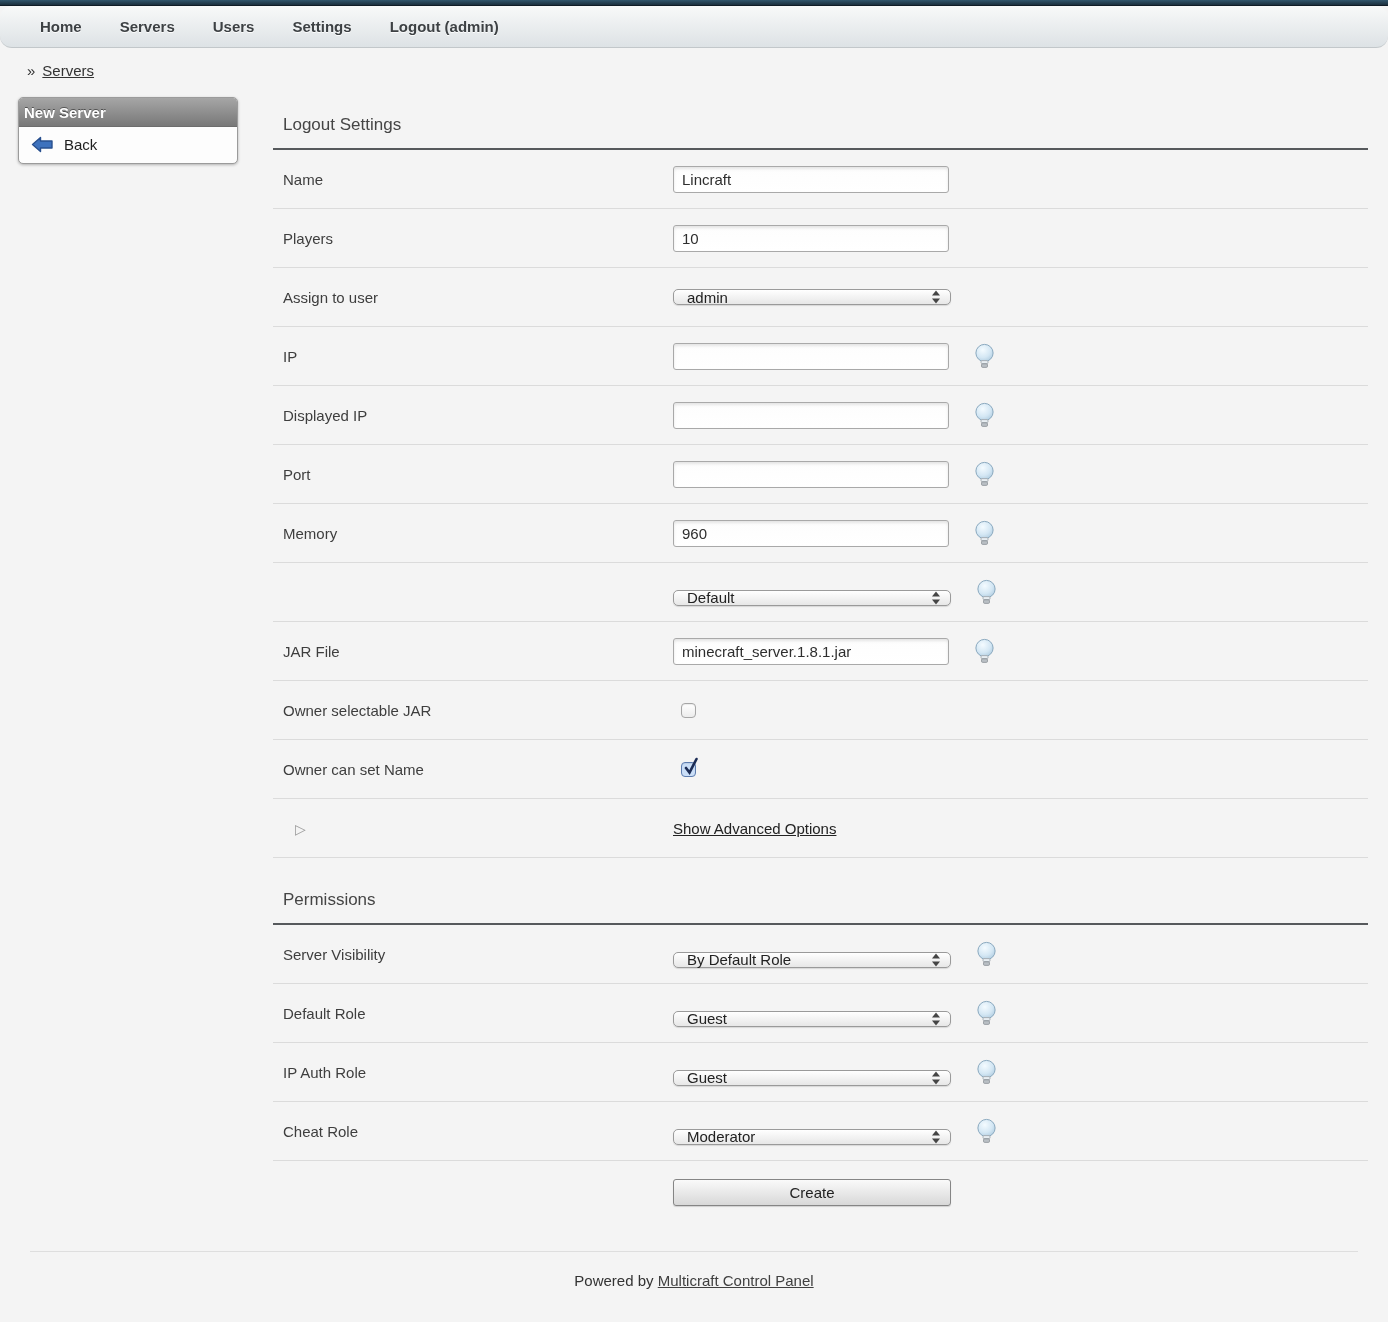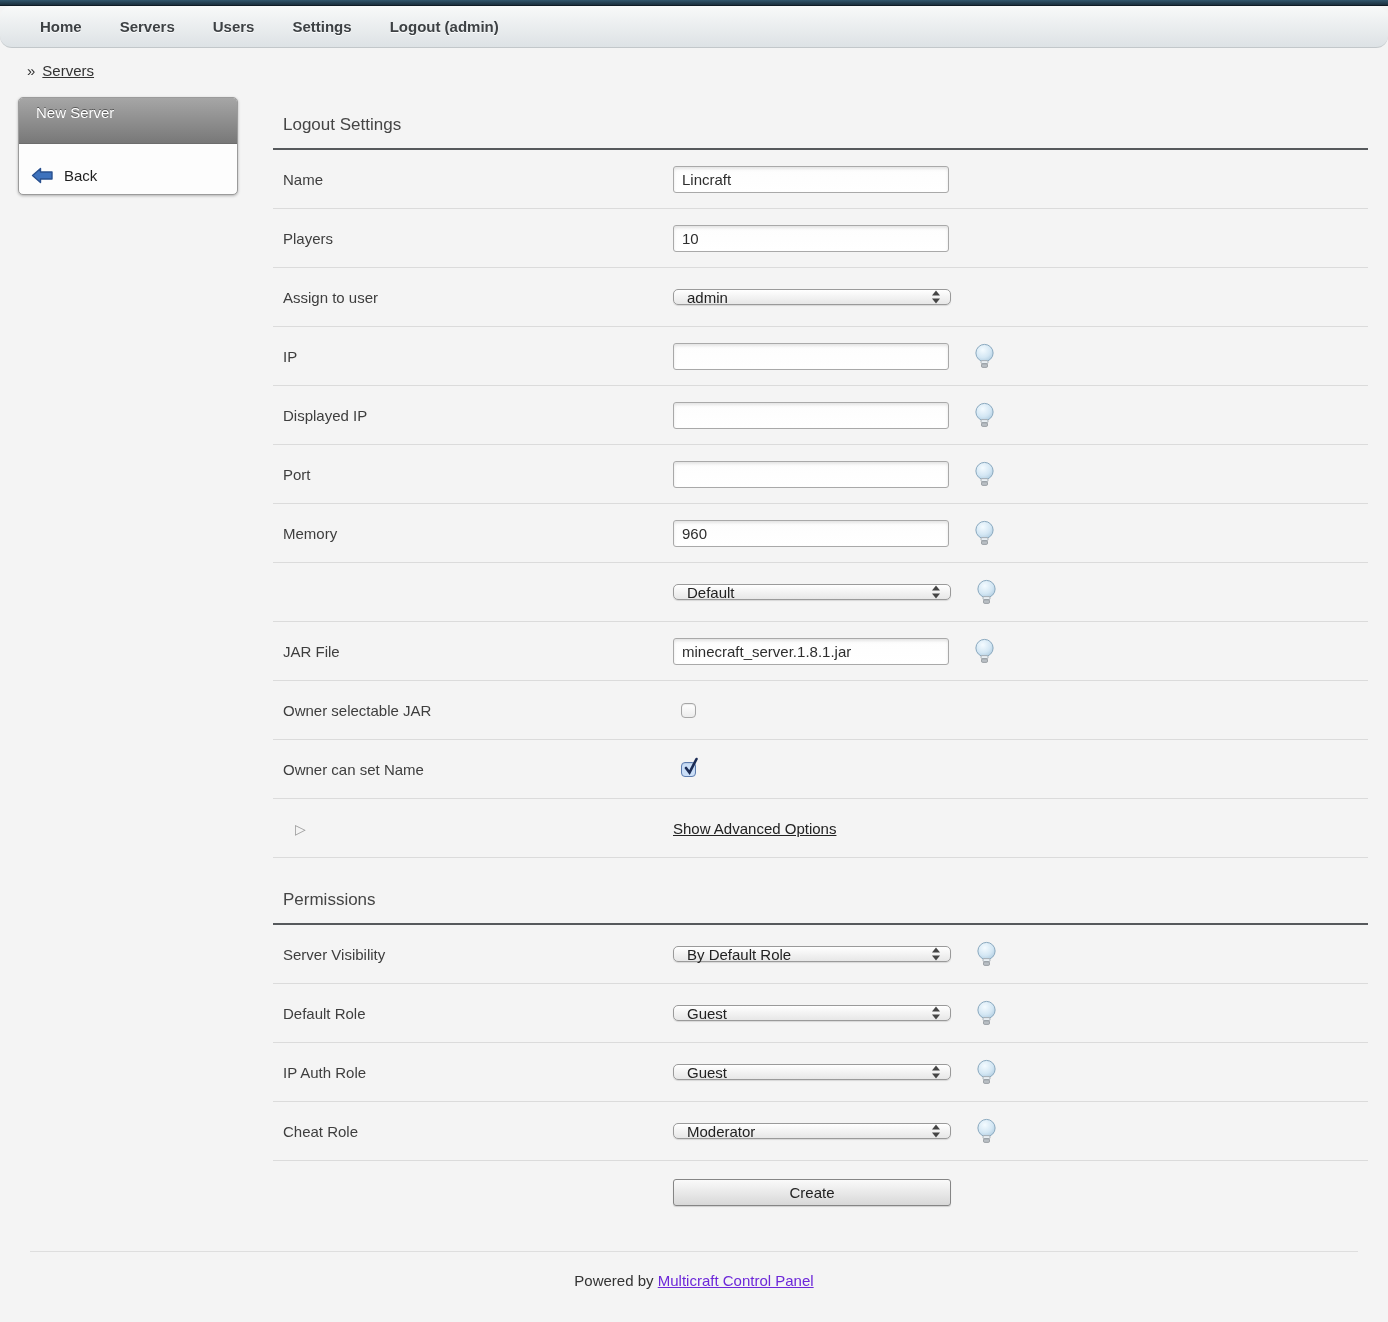--- a/index.html
+++ b/index.html
@@ -34,40 +34,40 @@
   
   .content { display:flex; align-items:flex-start; }
   .side-col { width:273px; flex:0 0 273px; }
   .panel {
     margin:8px 0 0 18px; width:220px;
     border:1px solid #9b9b9b; border-radius:5px;
     box-shadow:0 1px 3px rgba(0,0,0,.28);
     overflow:hidden; background:#fdfdfd;
   }
   .panel-header {
-    height:46px; line-height:29px; padding-left:17px;
+    height:29px; line-height:29px; padding-left:5px;
     background:linear-gradient(#a6a6a6,#787878);
-    color:#fff; font-weight:normal; font-size:15px;
+    color:#fff; font-weight:bold; font-size:15px;
     text-shadow:0 -1px 0 rgba(0,0,0,.45);
     border-bottom:1px solid #6d6d6d;
   }
   .panel-item {
     display:flex; align-items:center; gap:10px;
-    padding:23px 10px 10px 12px; cursor:pointer; color:#1f1f1f; font-size:15px;
+    padding:9px 10px 10px 12px; cursor:pointer; color:#1f1f1f; font-size:15px;
   }
   .main-col { flex:1; margin-right:20px; padding-top:14px; }
   .section-title { font-size:17px; color:#454545; margin:12px 0 13px 10px; }
   .section-rule { height:2px; background:#56595c; }
   
   .row {
     display:flex; align-items:center; height:59px;
     border-bottom:1px solid #dbdbdb;
   }
   .row-label { width:400px; padding-left:10px; color:#3e3e3e; font-size:15px; }
-  .row-control { display:flex; align-items:center; }
+  .row-control { display:flex; align-items:flex-end; }
   .text-input {
     width:276px; height:27px; padding:0 8px;
     border:1px solid #a9a9a9; border-radius:3px;
     background:linear-gradient(#fdfdfd,#ffffff);
     box-shadow:inset 0 2px 3px rgba(0,0,0,.10);
     font-family:inherit; font-size:15px; color:#2e2e2e; outline:none;
   }
   .select {
     position:relative; width:278px; height:16px;
     border:1px solid #9a9a9a; border-radius:5px;
@@ -99,21 +99,21 @@
   .create-btn {
     margin-left:400px; width:278px; height:27px;
     border:1px solid #858585; border-radius:3px;
     background:linear-gradient(#fafafa,#d8d8d8);
     font-family:inherit; font-size:15px; color:#222;
     cursor:pointer; box-shadow:0 1px 1px rgba(0,0,0,.15);
   }
   
   .footer-rule { margin:28px 30px 0 30px; border-top:1px solid #dedede; }
   .footer { text-align:center; padding:20px 0 26px 0; font-size:15px; color:#333; }
-  .footer a { color:#6d28d9; text-decoration:underline; cursor:pointer; }
+  .footer a { color:#404040; text-decoration:underline; cursor:pointer; }
   .hidden-defs { position:absolute; width:0; height:0; }
 </style>
 </head>
 <body>
 
 <svg class="hidden-defs" aria-hidden="true">
   <defs>
     <radialGradient id="bulbGrad" cx="40%" cy="32%" r="75%">
       <stop offset="0%" stop-color="#f4fbff"></stop>
       <stop offset="60%" stop-color="#d4e7f4"></stop>

